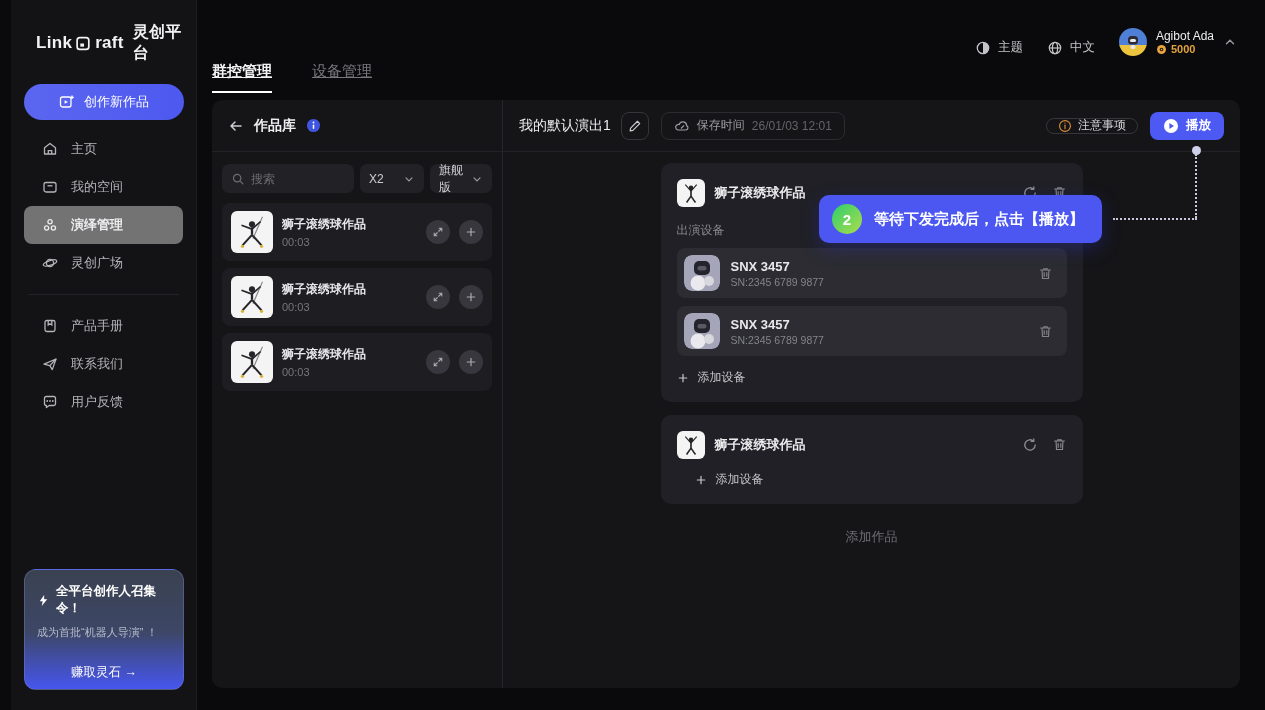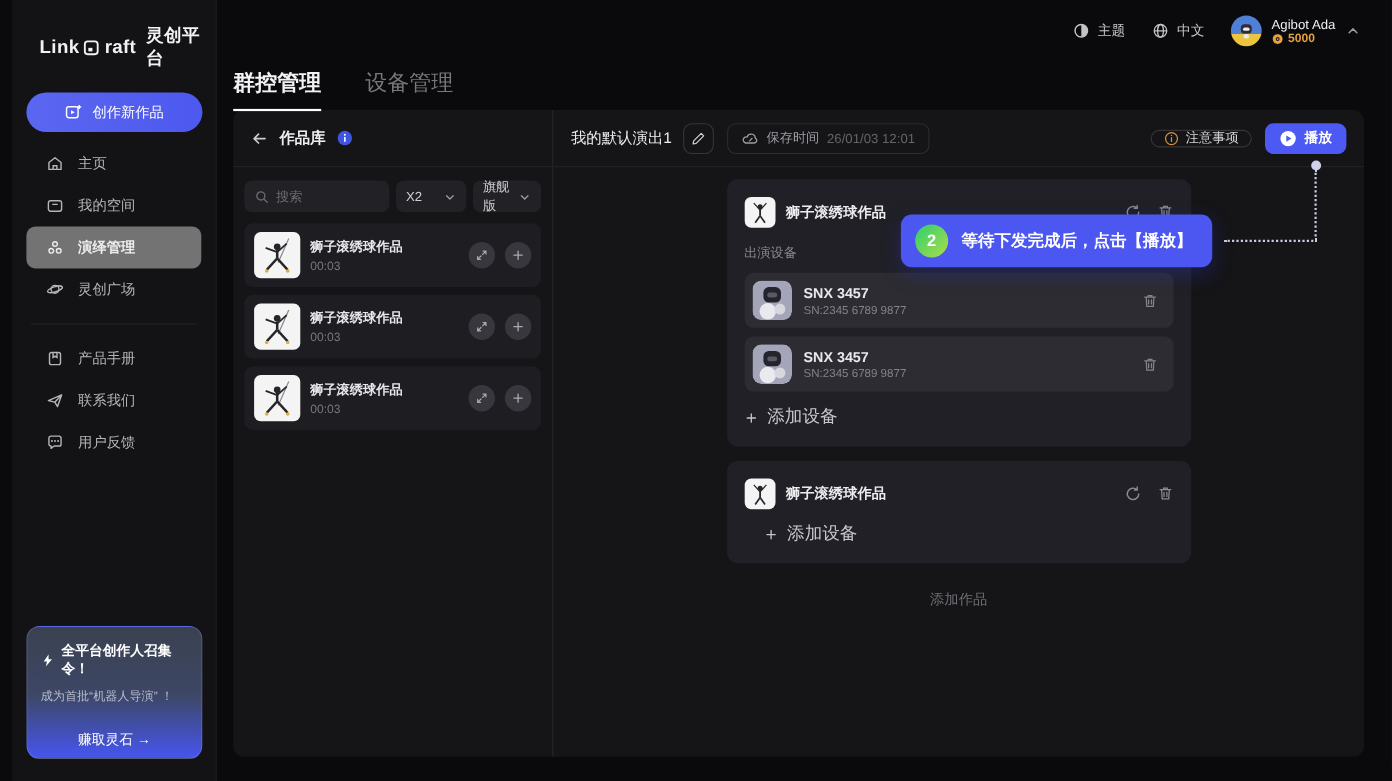--- a/index.html
+++ b/index.html
@@ -43,34 +43,34 @@
   .promo-title { display:flex; align-items:center; gap:6px; padding:13px 12px 0 12px;
                  font-size:12.5px; font-weight:bold; color:#fff; }
   .promo-sub { padding:8px 12px 0 12px; font-size:11px; color:#b9bdcd; }
   .promo-cta { position:absolute; left:0; right:0; bottom:0; height:34px;
                display:flex; align-items:center; justify-content:center;
                color:#fff; font-size:12.5px; cursor:pointer; }
 
   
   .topbar {
     position:absolute; left:180px; right:0; top:0; height:56px;
-    display:flex; align-items:center; justify-content:flex-end;
+    display:flex; align-items:flex-end; justify-content:flex-end;
     gap:24px; padding-right:28px;
   }
   .tb-group { display:flex; align-items:center; gap:7px; color:#c4c4c8; font-size:12.5px; cursor:pointer; }
   .profile { display:flex; align-items:center; gap:9px; cursor:pointer; }
   .avatar { width:28px; height:28px; border-radius:50%; overflow:hidden;
             background:linear-gradient(180deg,#4f7fd6 0%,#4f7fd6 60%,#ecc43e 60%);
             display:flex; align-items:center; justify-content:center; }
   .prof-name { font-size:12px; color:#eceded; line-height:14px; }
   .credits { display:flex; align-items:center; gap:4px; font-size:11px; color:#e2a23e; font-weight:bold; }
 
   
   .tabs { position:absolute; left:212px; top:62px; display:flex; gap:40px; z-index:4; }
-  .tab { font-size:20px; color:#77777d; cursor:pointer; padding-bottom:12px; position:relative; }
+  .tab { font-size:15px; color:#77777d; cursor:pointer; padding-bottom:12px; position:relative;text-decoration:underline; }
   .tab.active { color:#f2f2f4; font-weight:bold; }
   .tab.active::after { content:""; position:absolute; left:0; right:0; bottom:0; height:2px; background:#fff; }
 
   
   .panel {
     position:absolute; left:212px; top:100px; width:1028px; height:588px;
     background:#151518; border-radius:10px; display:flex; overflow:hidden;
   }
 
   
@@ -124,21 +124,21 @@
   .card-act { color:#8b8b91; display:flex; gap:14px; }
   .card-act .act { cursor:pointer; }
   .devices-label { font-size:12px; color:#8a8a90; margin:15px 0 9px 0; }
   .device-row { height:50px; background:#2c2c32; border-radius:8px; margin-bottom:8px;
                 display:flex; align-items:center; gap:11px; padding:0 14px 0 7px; }
   .dev-avatar { width:36px; height:36px; border-radius:8px; overflow:hidden; flex:none; }
   .dev-meta { flex:1; }
   .dev-name { font-size:13px; font-weight:bold; color:#e9e9ec; }
   .dev-sn { font-size:10.5px; color:#83838a; margin-top:2px; }
   .add-device { display:flex; align-items:center; gap:9px; margin-top:13px;
-                color:#c7c7cb; font-size:16px; cursor:pointer; }
+                color:#c7c7cb; font-size:12px; cursor:pointer; }
   .work-card.empty .add-device { margin:12px 0 0 18px; }
   .add-work { font-size:13px; color:#6d6d73; margin-top:11px; cursor:pointer; }
 
   
   .guide-tip { position:absolute; left:819px; top:195px; height:48px; z-index:50;
                background:#4b57f0; border-radius:10px; display:flex; align-items:center;
                gap:12px; padding:0 18px 0 13px; box-shadow:0 6px 18px rgba(40,50,180,.35); }
   .step-badge { width:30px; height:30px; border-radius:50%; flex:none;
                 background:linear-gradient(135deg,#39d06a 10%,#a8dc4c 95%);
                 display:flex; align-items:center; justify-content:center;

